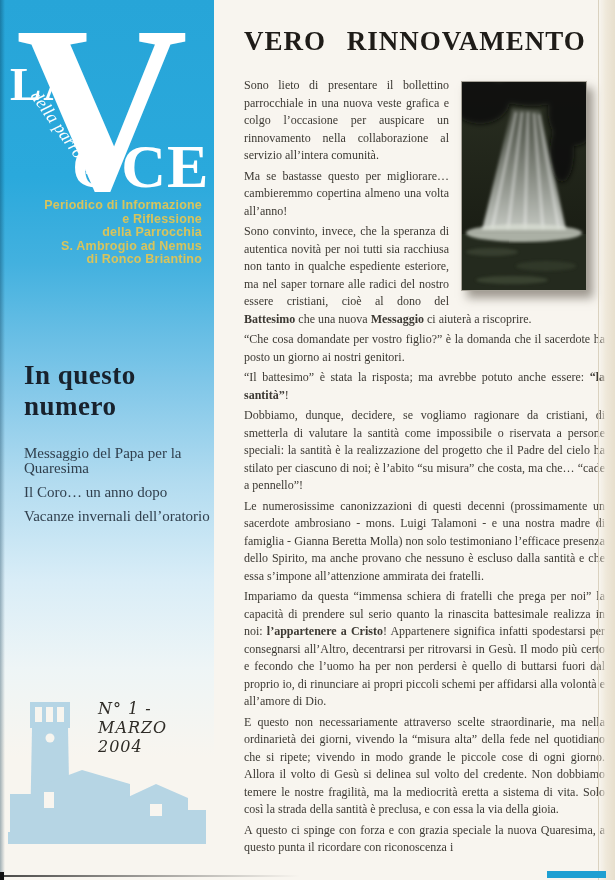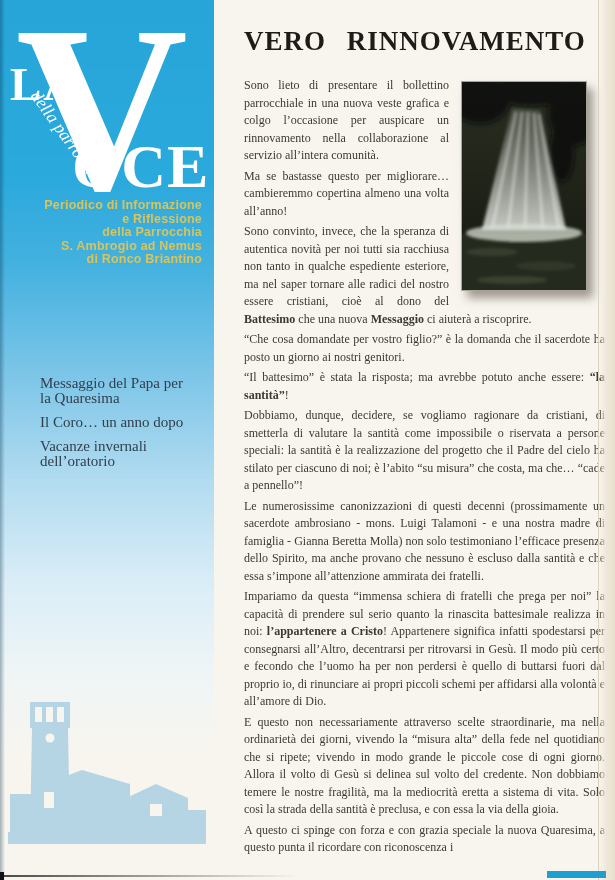--- a/index.html
+++ b/index.html
@@ -17,21 +17,21 @@
   .logo-svg{position:absolute;left:0;top:0;}
   .logo-svg text{fill:#ffffff;font-family:"Liberation Serif",serif;}
 
   .masthead-subtitle{position:absolute;top:199px;right:12px;text-align:right;
     font-family:"Liberation Sans",sans-serif;font-weight:bold;
     font-size:12.5px;line-height:13.6px;color:#d8c45c;letter-spacing:.2px;}
 
   .toc{position:absolute;left:24px;top:360px;width:186px;}
   .toc-heading{margin:0 0 24px;font-size:27px;font-weight:bold;color:#18222d;
     letter-spacing:.5px;font-family:"Liberation Serif",serif;}
-  .toc-list{margin:16px;padding:0;list-style:none;}
+  .toc-list{margin:0;padding:0;list-style:none;}
   .toc-list li{font-size:15px;line-height:15px;margin-bottom:9px;color:#31404e;}
 
   .issue-label{position:absolute;left:98px;top:699px;font-style:italic;
     font-family:"DejaVu Serif",serif;font-size:16px;letter-spacing:1px;color:#2e2b26;}
 
   .church-svg{position:absolute;left:4px;top:696px;opacity:.85;}
 
   
   .article{position:absolute;left:244px;top:26px;width:361px;}
   .article-title{margin:0 0 20px;font-size:27px;font-weight:bold;color:#1f1c18;
@@ -69,27 +69,29 @@
 
     <div class="masthead-subtitle">
       <div>Periodico di Informazione</div>
       <div>e Riflessione</div>
       <div>della Parrocchia</div>
       <div>S. Ambrogio ad Nemus</div>
       <div>di Ronco Briantino</div>
     </div>
 
     <div class="toc">
+      <h2 class="toc-heading">In questo numero</h2>
       <ul class="toc-list">
         <li>Messaggio del Papa per la Quaresima</li>
         <li>Il Coro… un anno dopo</li>
         <li>Vacanze invernali dell’oratorio</li>
       </ul>
     </div>
 
+    <div class="issue-label">N° 1 - MARZO 2004</div>
 
     <svg class="church-svg" width="206" height="154" viewBox="0 0 206 154">
       <g fill="#abd0e3">
         <rect x="26" y="6" width="40" height="26"></rect>
         <polygon points="28,32 64,32 66,138 26,138"></polygon>
         <rect x="6" y="98" width="28" height="42"></rect>
         <polygon points="30,92 78,74 126,88 126,140 30,140"></polygon>
         <polygon points="122,102 152,88 184,102 184,140 122,140"></polygon>
         <rect x="183" y="114" width="19" height="26"></rect>
         <rect x="4" y="136" width="198" height="12"></rect>

